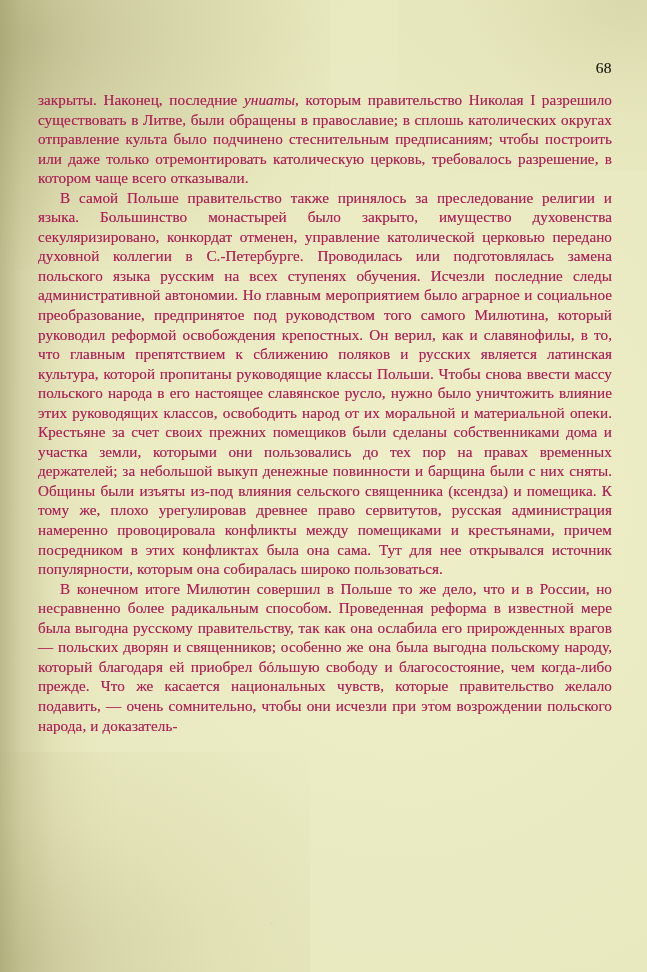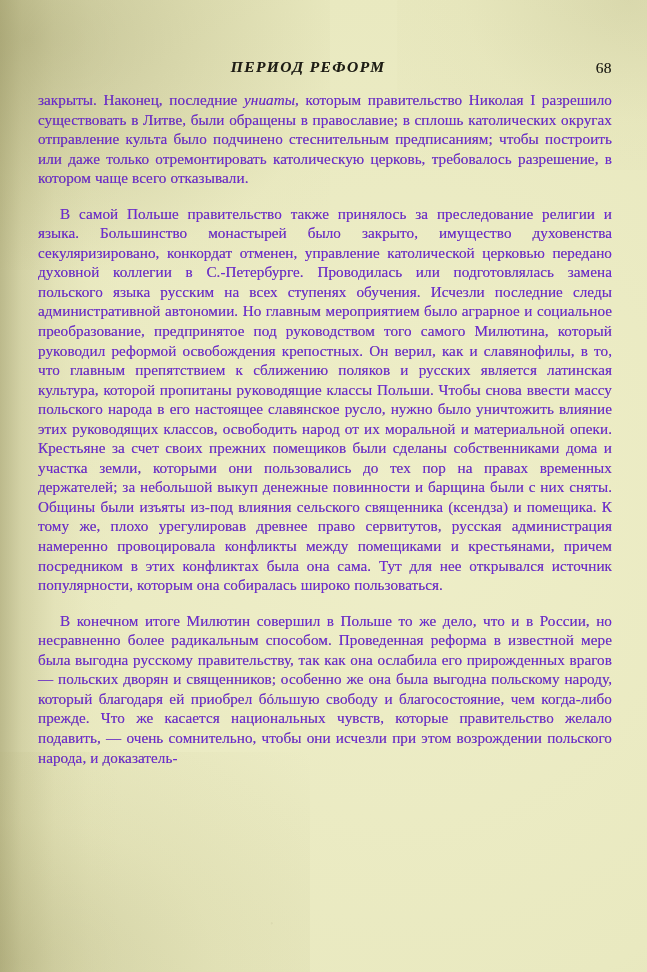--- a/index.html
+++ b/index.html
@@ -122,25 +122,25 @@
     top: 90px;
     left: 0;
     width: 574px;
   }
   .para {
     margin: 0;
     font-size: 15.2px;
     line-height: 19.55px;
     text-align: justify;
     text-justify: inter-word;
-    color: #6d28d9;
+    color: #be185d;
     letter-spacing: .05px;
     word-spacing: .2px;
   }
-  .para + .para { margin-top: 16px; }
+  .para + .para { margin-top: 0; }
   .para .indent { display: inline-block; width: 22px; }
   .para em { font-style: italic; }
 
   
   #body-text, .running-head {
     text-shadow: 0 0 .45px rgba(40,38,22,.45);
   }
 </style>
 </head>
 <body>
@@ -150,21 +150,20 @@
   <div id="paper-base"></div>
   <div id="gutter-shadow"></div>
   <div id="vignette-tl"></div>
   <div id="vignette-bl"></div>
   <div id="vignette-tr"></div>
   <div id="grain"></div>
 
   <div id="content">
 
     <div class="running-head">
-      <div class="head-title">ПЕРИОД РЕФОРМ</div>
       <div class="folio">68</div>
     </div>
 
     <div id="body-text">
         <p class="para"><span>закрыты. Наконец, последние </span><em>униаты</em><span>, которым правительство Николая I разрешило существовать в Литве, были обращены в православие; в сплошь католических округах отправление культа было подчинено стеснительным предписаниям; чтобы построить или даже только отремонтировать католическую церковь, требовалось разрешение, в котором чаще всего отказывали.</span></p>
         <p class="para"><span class="indent"></span><span>В самой Польше правительство также принялось за преследование религии и языка. Большинство монастырей было закрыто, имущество духовенства секуляризировано, конкордат отменен, управление католической церковью передано духовной коллегии в С.-Петербурге. Проводилась или подготовлялась замена польского языка русским на всех ступенях обучения. Исчезли последние следы административной автономии. Но главным мероприятием было аграрное и социальное преобразование, предпринятое под руководством того самого Милютина, который руководил реформой освобождения крепостных. Он верил, как и славянофилы, в то, что главным препятствием к сближению поляков и русских является латинская культура, которой пропитаны руководящие классы Польши. Чтобы снова ввести массу польского народа в его настоящее славянское русло, нужно было уничтожить влияние этих руководящих классов, освободить народ от их моральной и материальной опеки. Крестьяне за счет своих прежних помещиков были сделаны собственниками дома и участка земли, которыми они пользовались до тех пор на правах временных держателей; за небольшой выкуп денежные повинности и барщина были с них сняты. Общины были изъяты из-под влияния сельского священника (ксендза) и помещика. К тому же, плохо урегулировав древнее право сервитутов, русская администрация намеренно провоцировала конфликты между помещиками и крестьянами, причем посредником в этих конфликтах была она сама. Тут для нее открывался источник популярности, которым она собиралась широко пользоваться.</span></p>
         <p class="para"><span class="indent"></span><span>В конечном итоге Милютин совершил в Польше то же дело, что и в России, но несравненно более радикальным способом. Проведенная реформа в известной мере была выгодна русскому правительству, так как она ослабила его прирожденных врагов — польских дворян и священников; особенно же она была выгодна польскому народу, который благодаря ей приобрел бóльшую свободу и благосостояние, чем когда-либо прежде. Что же касается национальных чувств, которые правительство желало подавить, — очень сомнительно, чтобы они исчезли при этом возрождении польского народа, и доказатель-</span></p>
       </div>
 
   </div>

